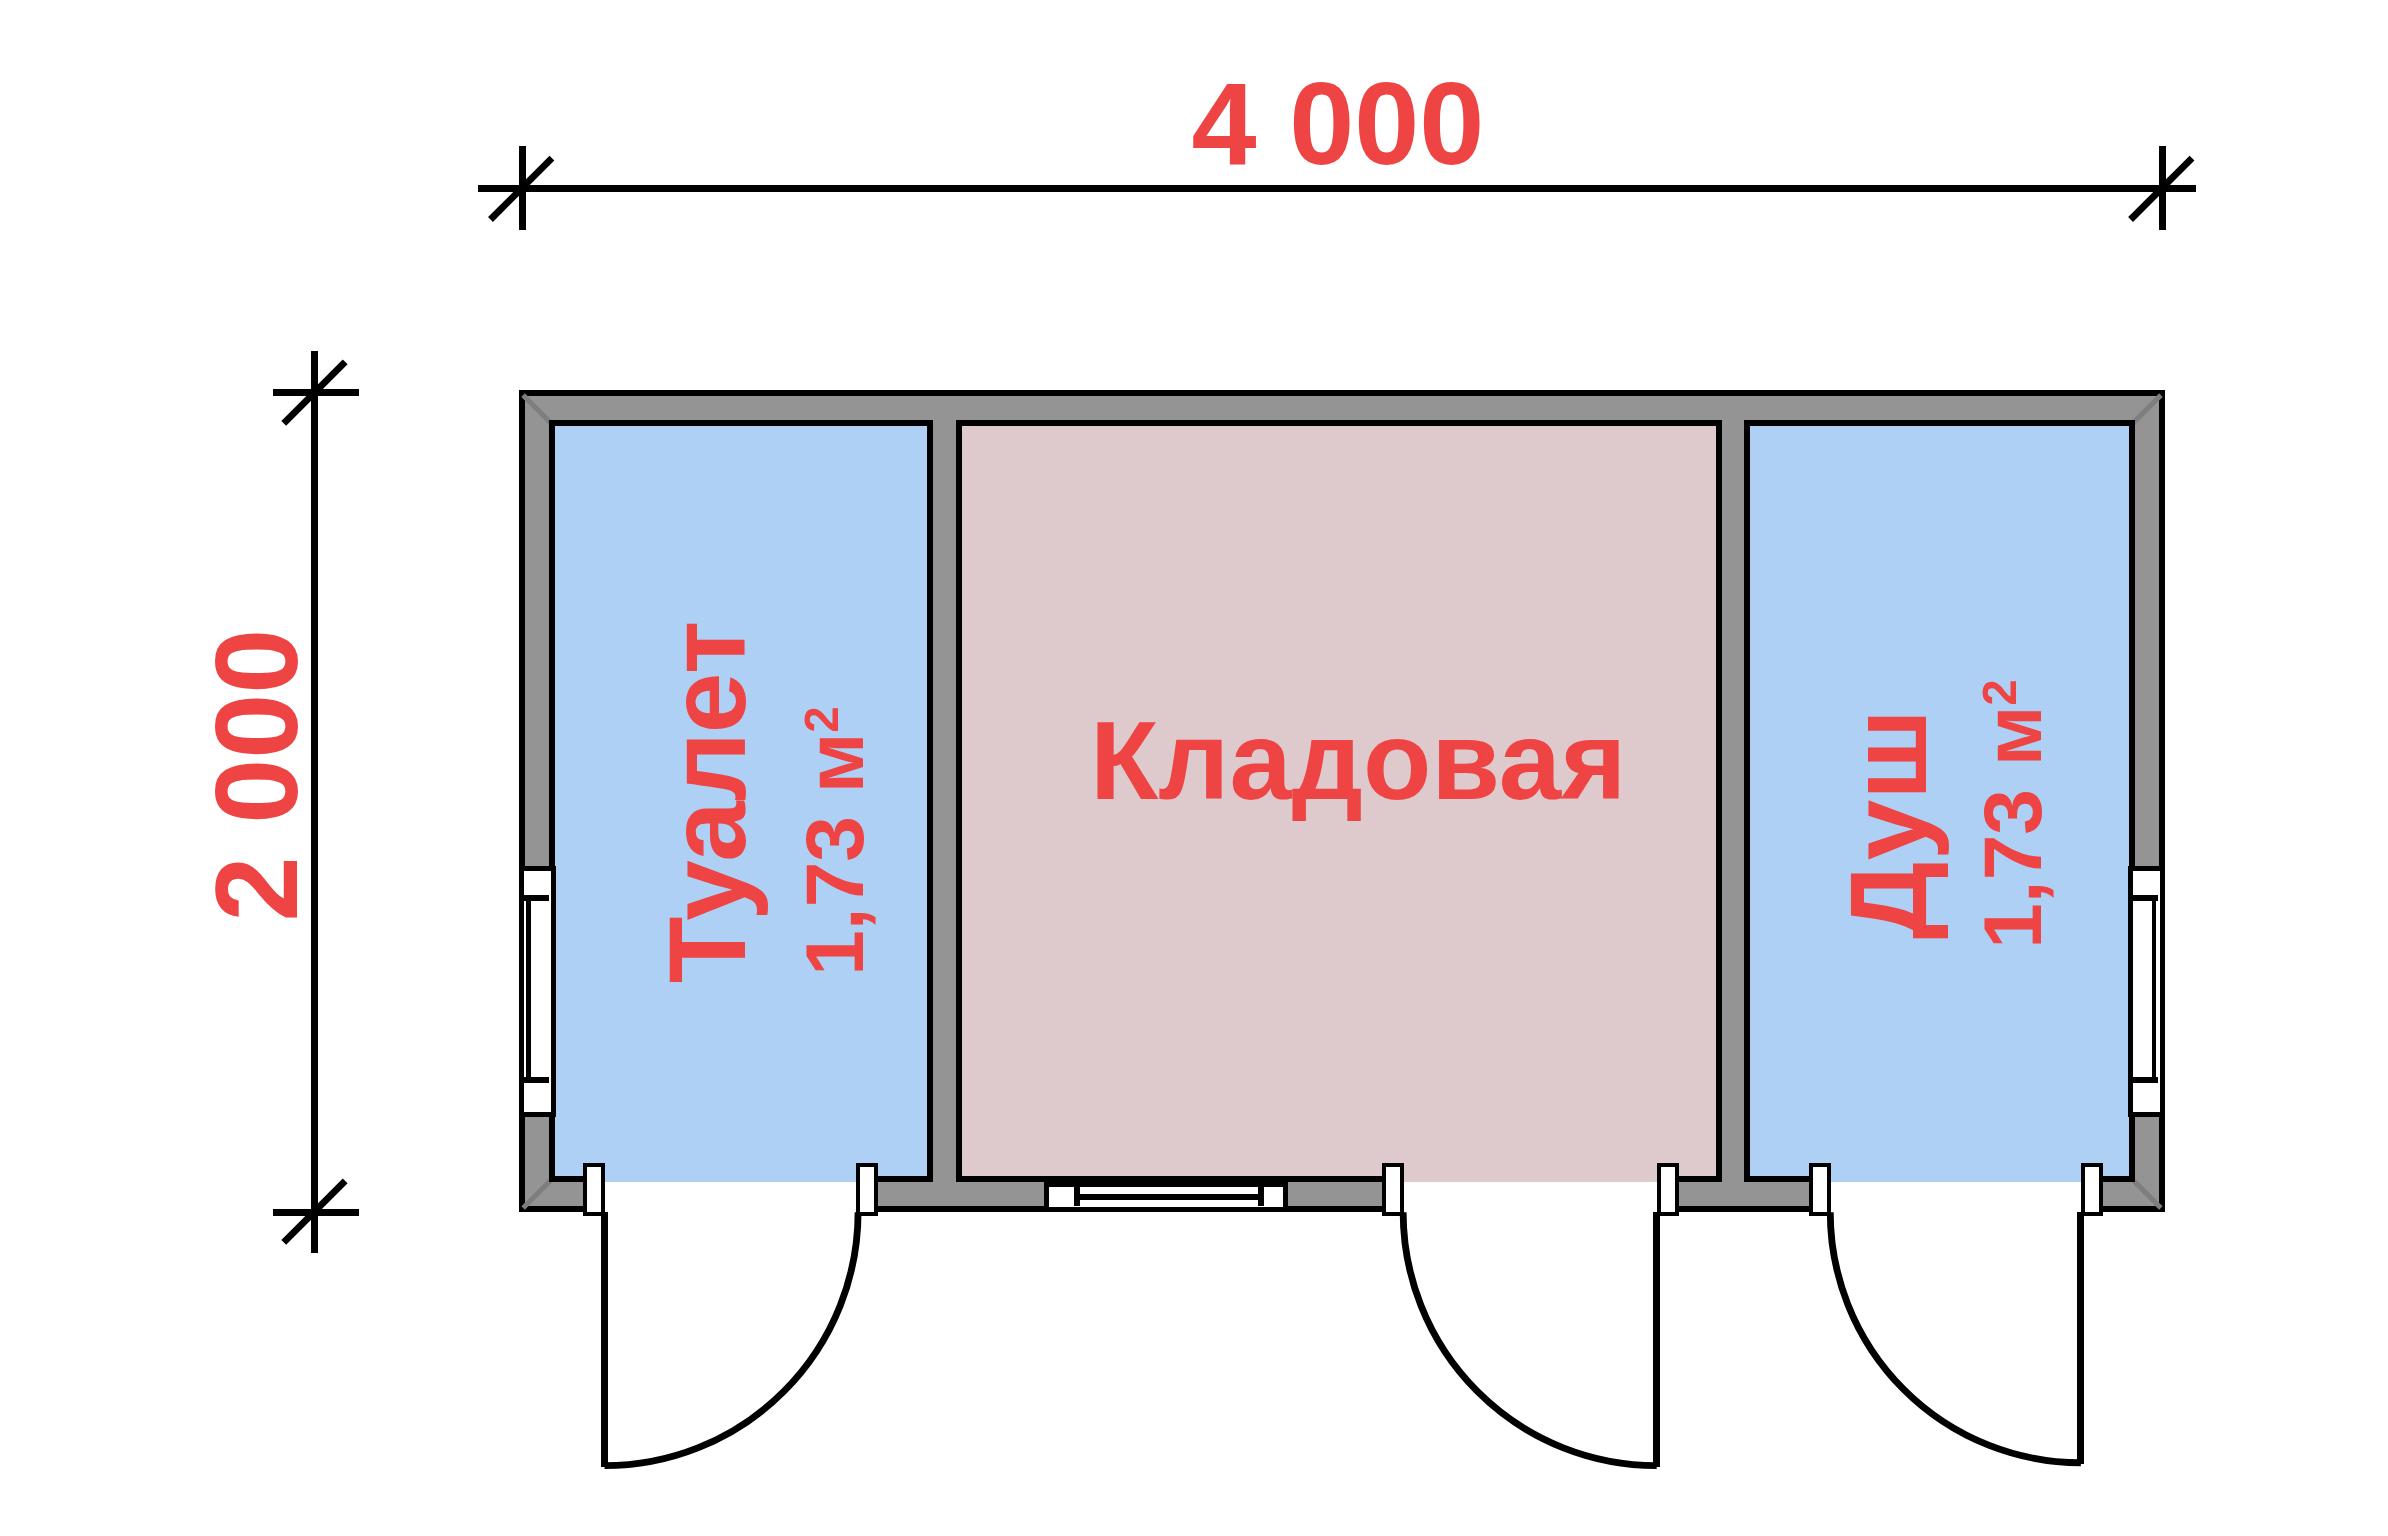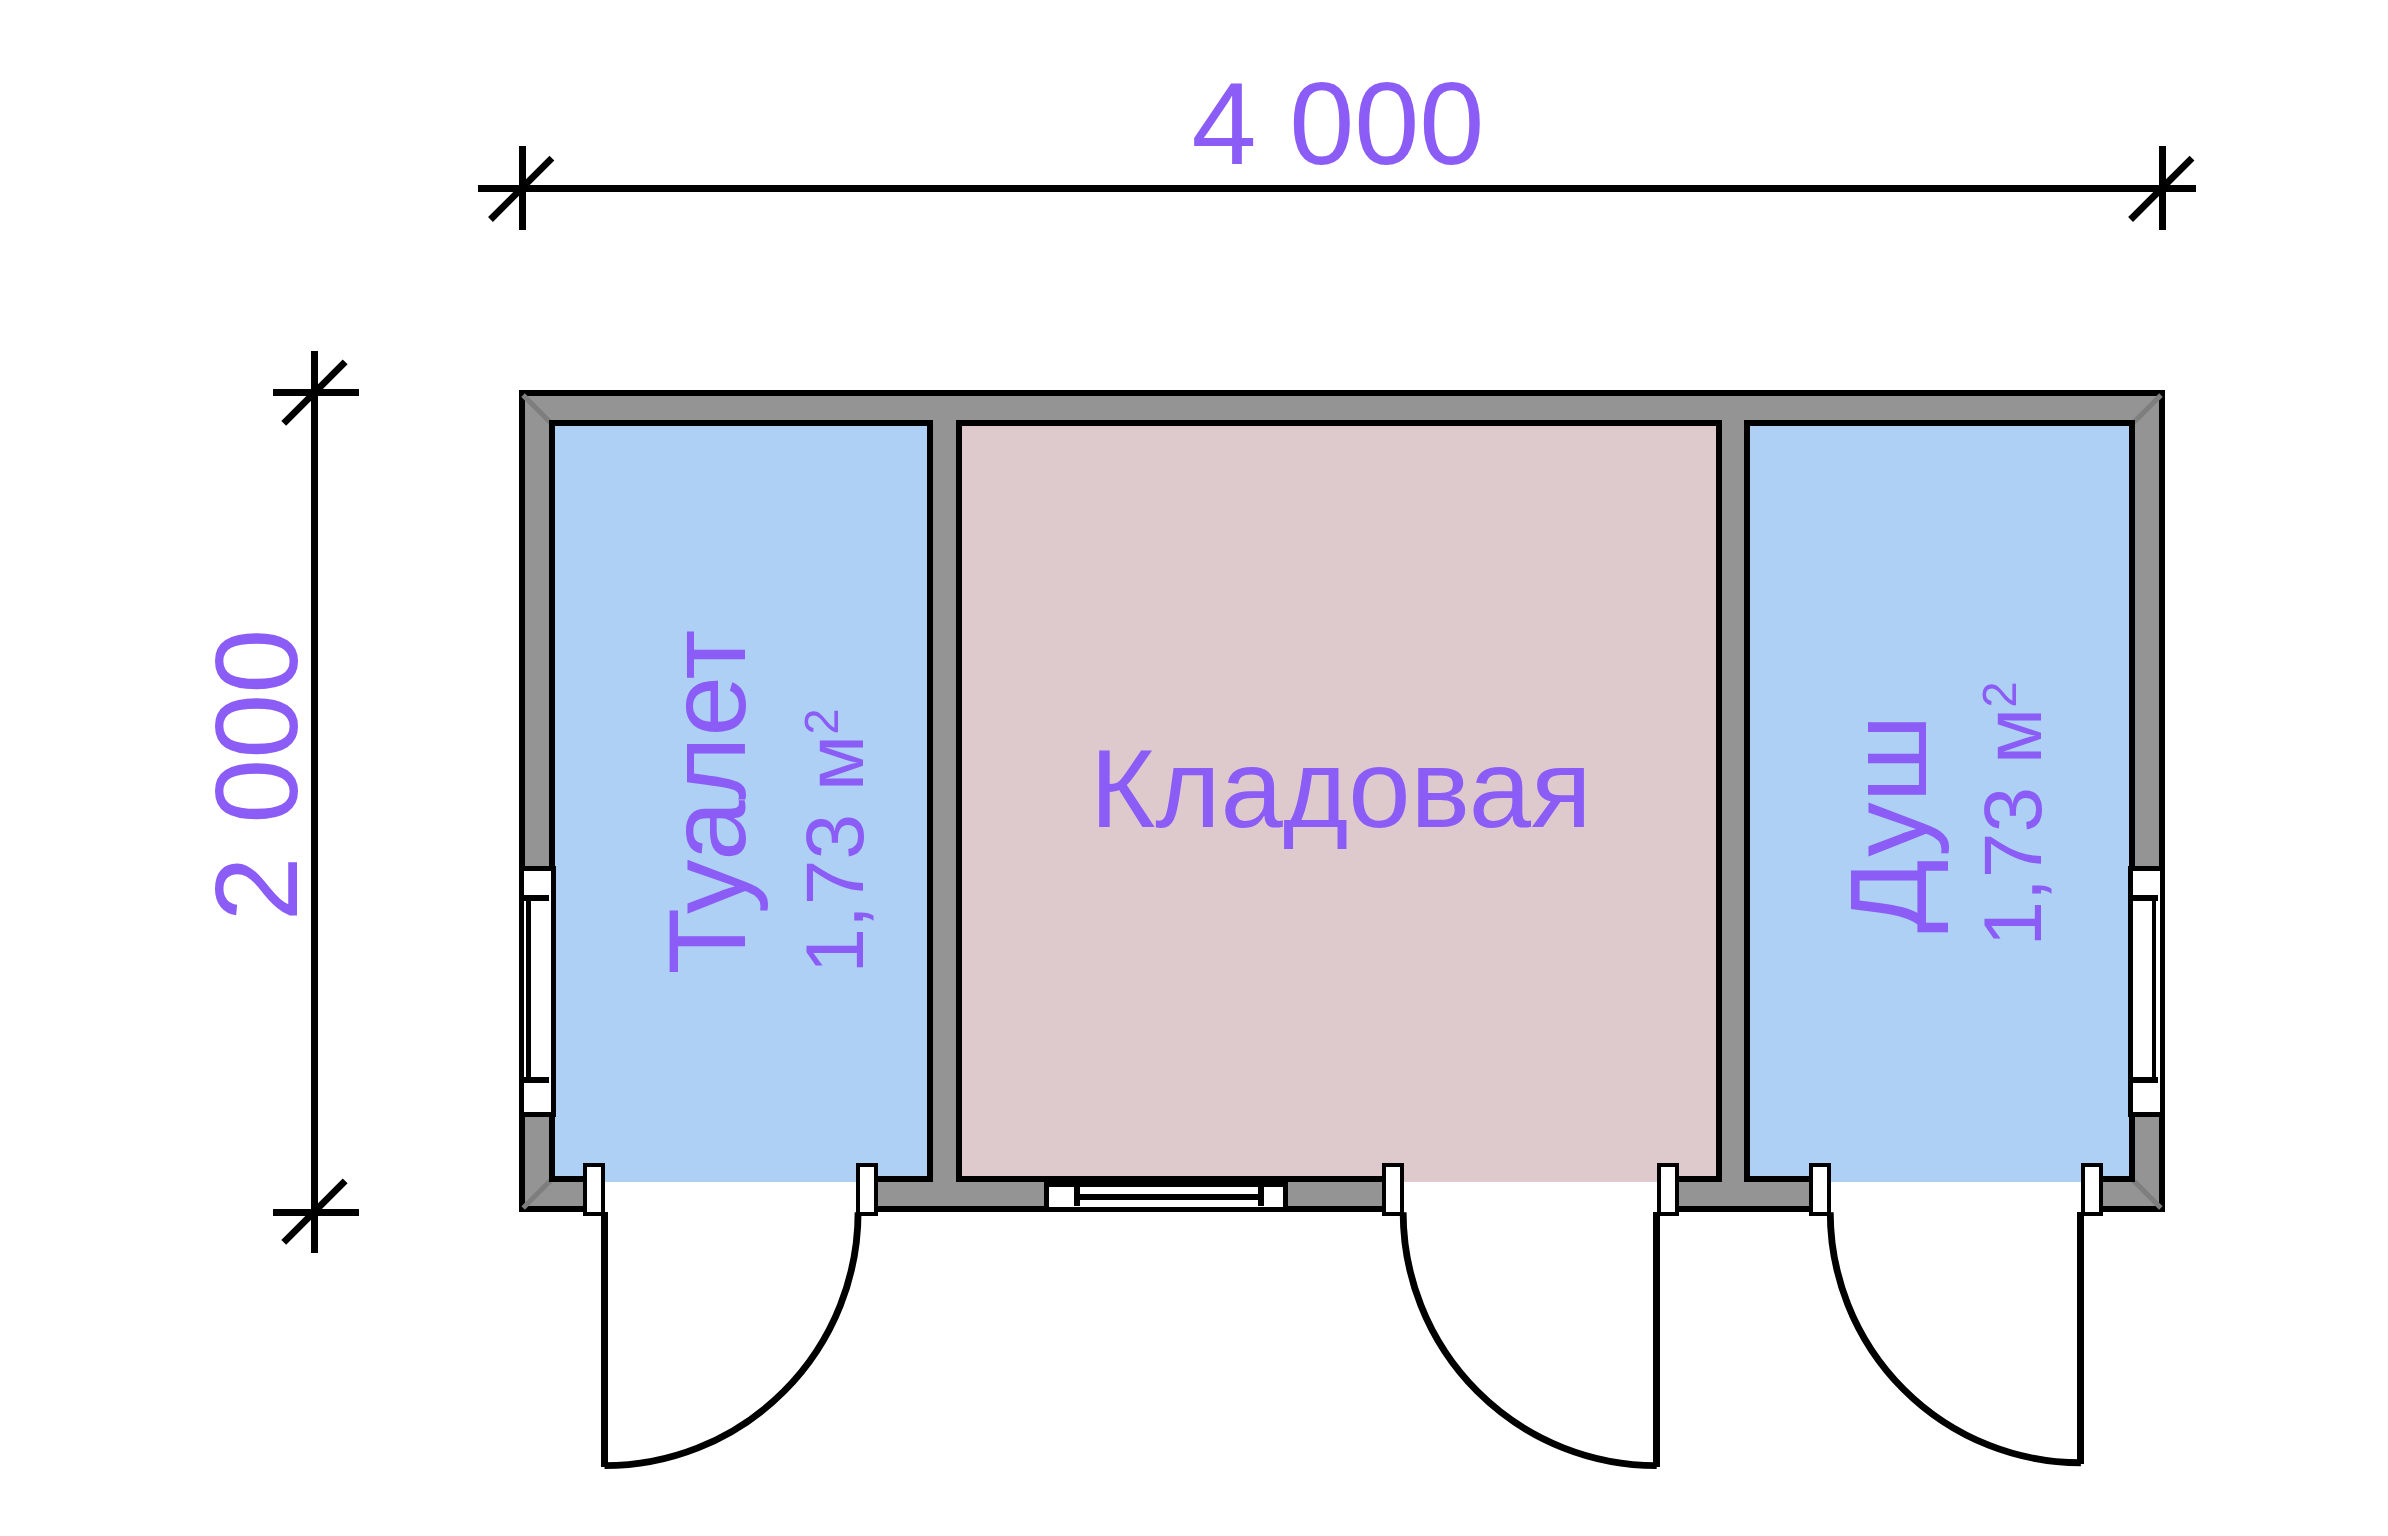--- a/index.html
+++ b/index.html
@@ -1,18 +1,18 @@
 <!DOCTYPE html>
 <html><head>
 <meta charset="utf-8">
 <style>
   html,body{margin:0;padding:0;background:#fff;}
   #plan{
     position:relative;width:2388px;height:1536px;background:#ffffff;
-    font-family:"Liberation Sans","DejaVu Sans",sans-serif;font-weight:normal;color:#8b5cf6;
+    font-family:"Liberation Sans","DejaVu Sans",sans-serif;font-weight:bold;color:#ef4444;
     overflow:hidden;
     text-align:right;
   }
   .abs{position:absolute;}
   .txt{white-space:nowrap;line-height:1.0;}
   .rot{transform:translate(-50%,-50%) rotate(-90deg);}
   .ctr{transform:translateX(-50%);}
   .sup{font-size:58%;position:relative;top:-0.52em;}
 
   
@@ -31,21 +31,21 @@
 
   
   .win{background:#fff;border:5.9px solid #000;box-sizing:border-box;}
   .win .bar{position:absolute;background:#000;}
 
   
   .dimline{background:#000;}
   .dim-label{font-size:117px;}
 
   .room-name{font-size:109px;}
-  .room-name-lg{font-size:112px;margin-top:28px;}
+  .room-name-lg{font-size:112px;}
   .room-area{font-size:82px;}
   .room-area-lg{font-size:88px;}
 
   svg{pointer-events:none;}
 </style>
 </head>
 <body>
 
 <div id="plan">
 

